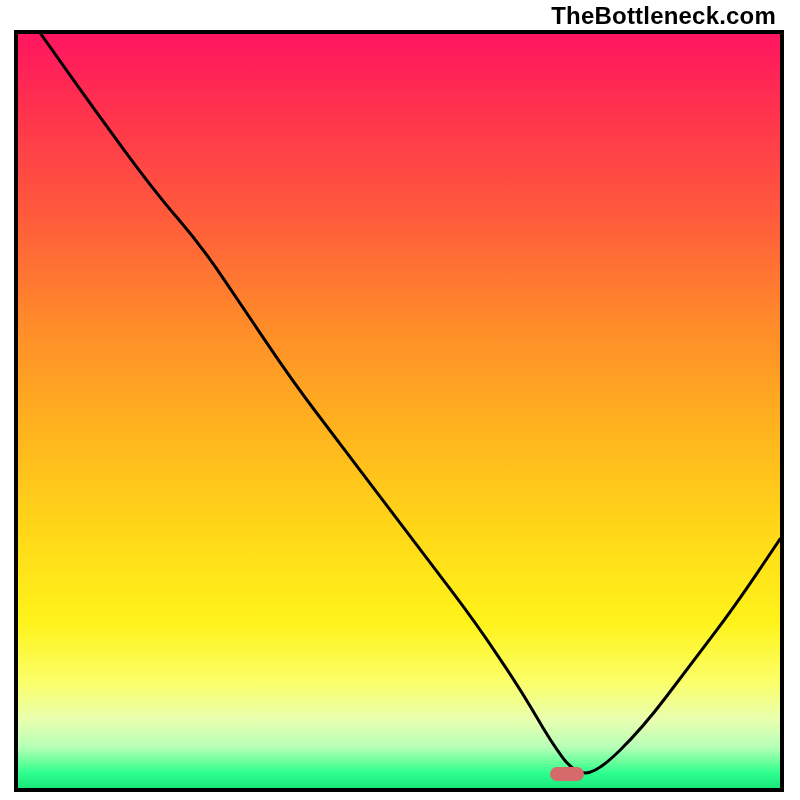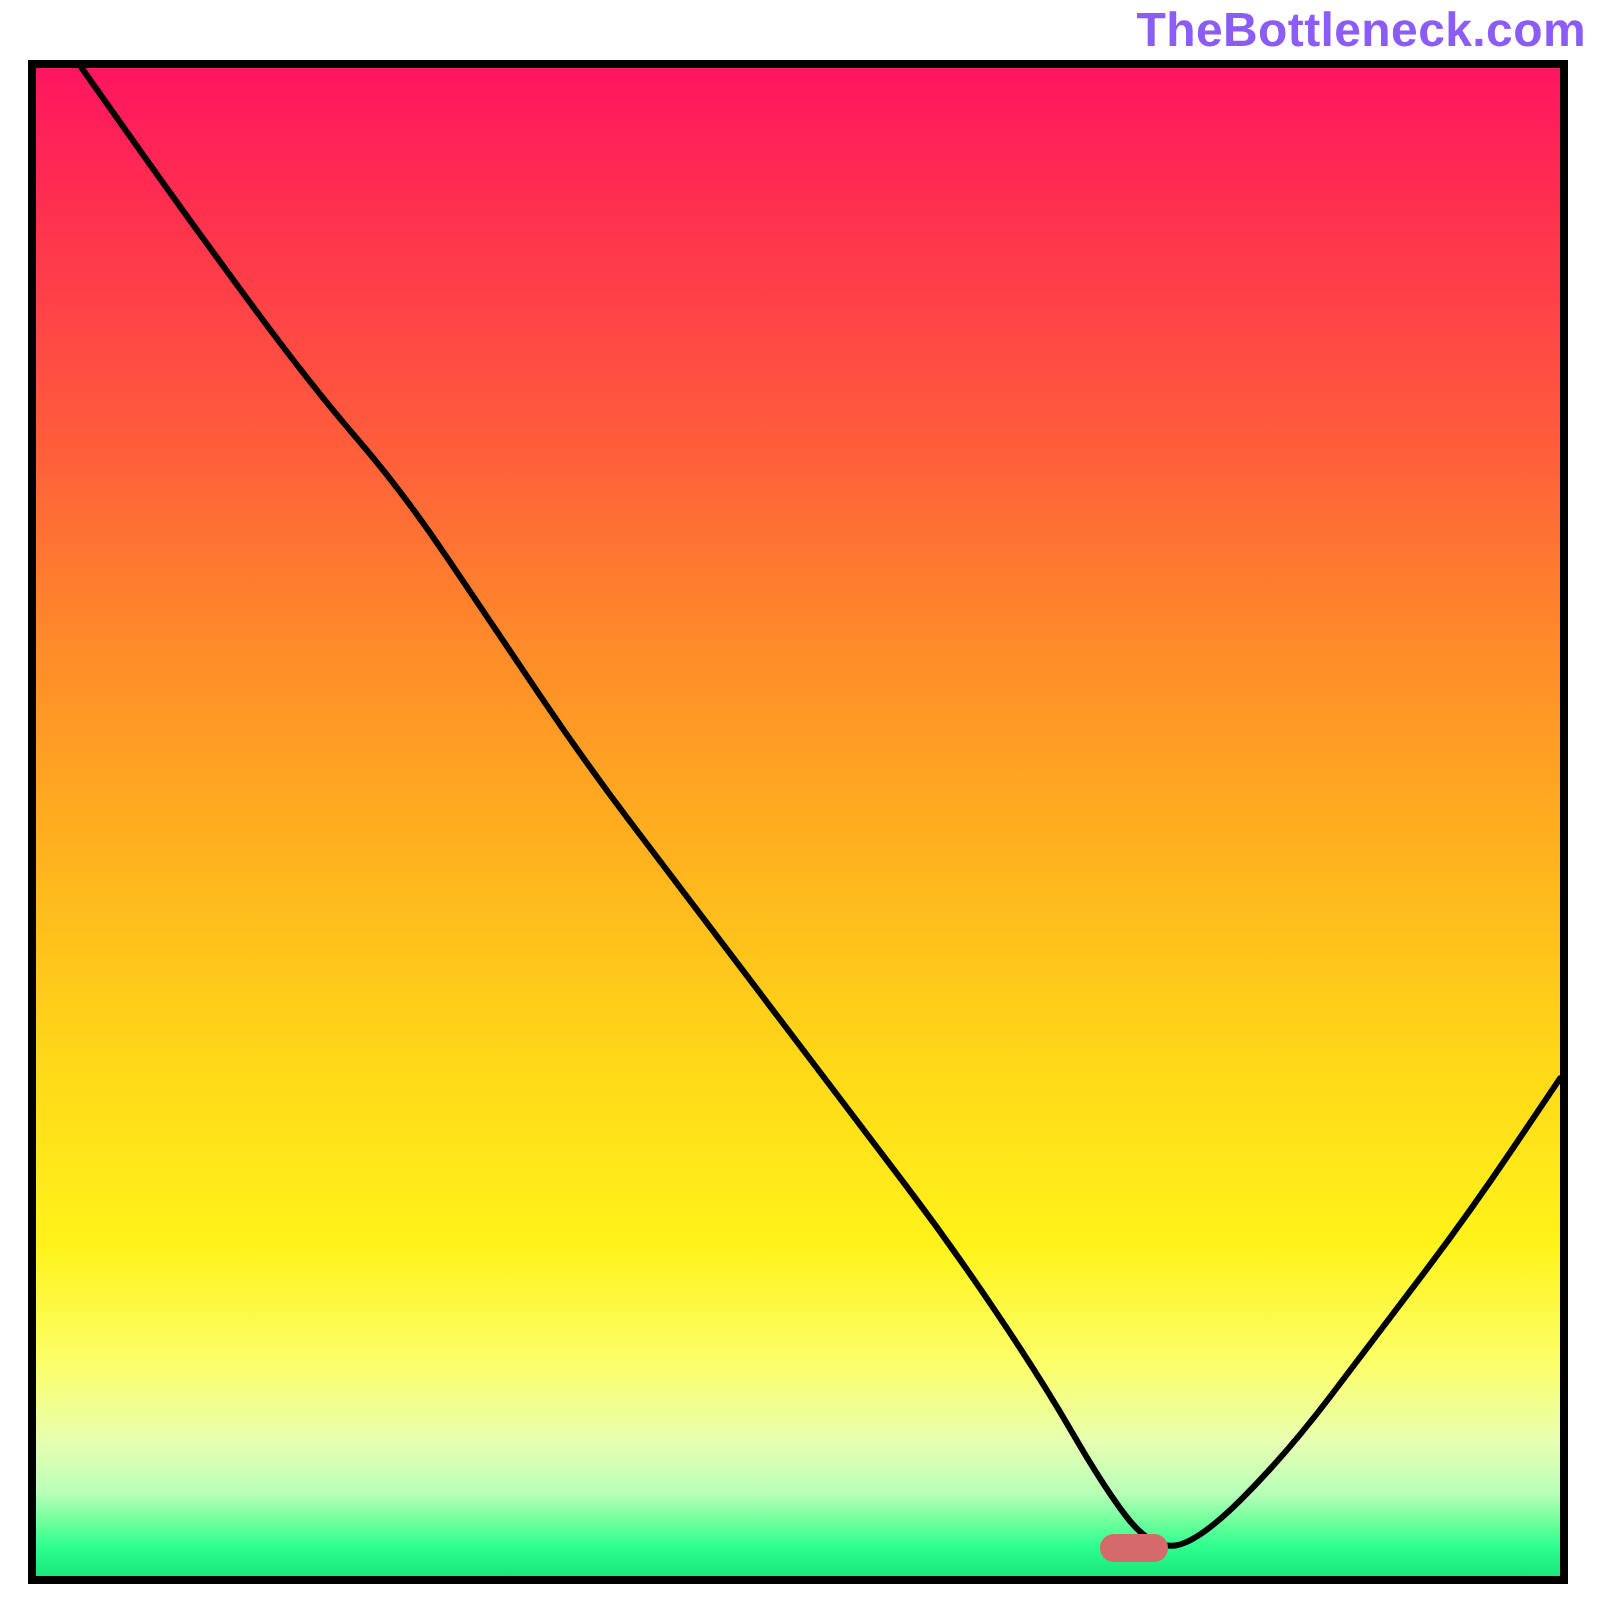--- a/index.html
+++ b/index.html
@@ -13,24 +13,24 @@
   }
   .frame {
     position: relative;
     width: 800px;
     height: 800px;
     box-sizing: border-box;
   }
   .watermark {
     position: absolute;
     top: 2px;
-    right: 7px;
+    right: 24px;
     font-size: 24px;
     font-weight: 600;
-    color: #8b5cf6;
+    color: #000000;
     letter-spacing: 0.2px;
     z-index: 20;
   }
   
   .plot-wrap {
     position: absolute;
     left: 14px;
     top: 30px;
     width: 770px;
     height: 762px;

